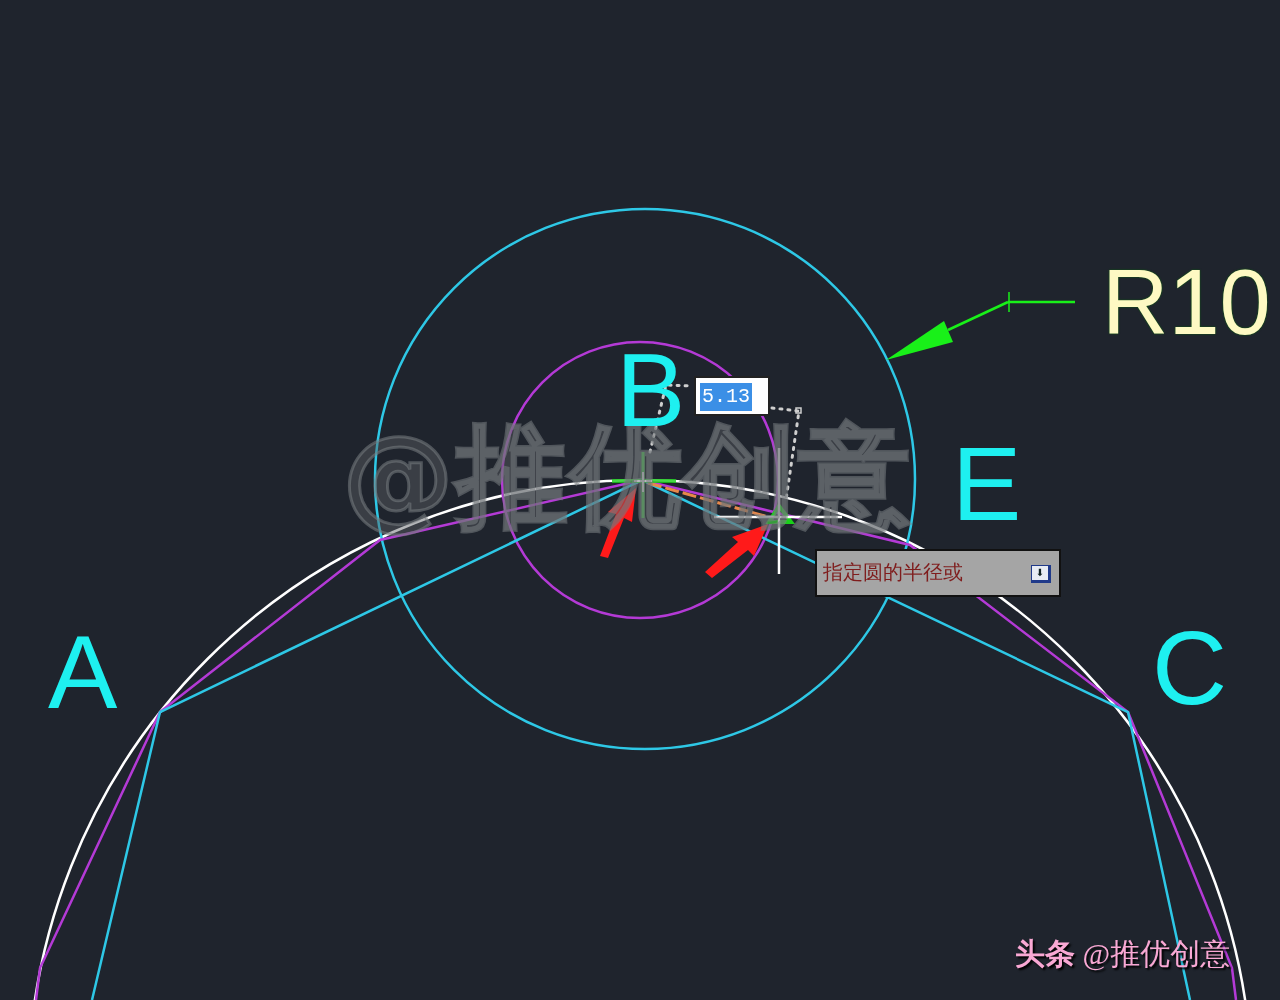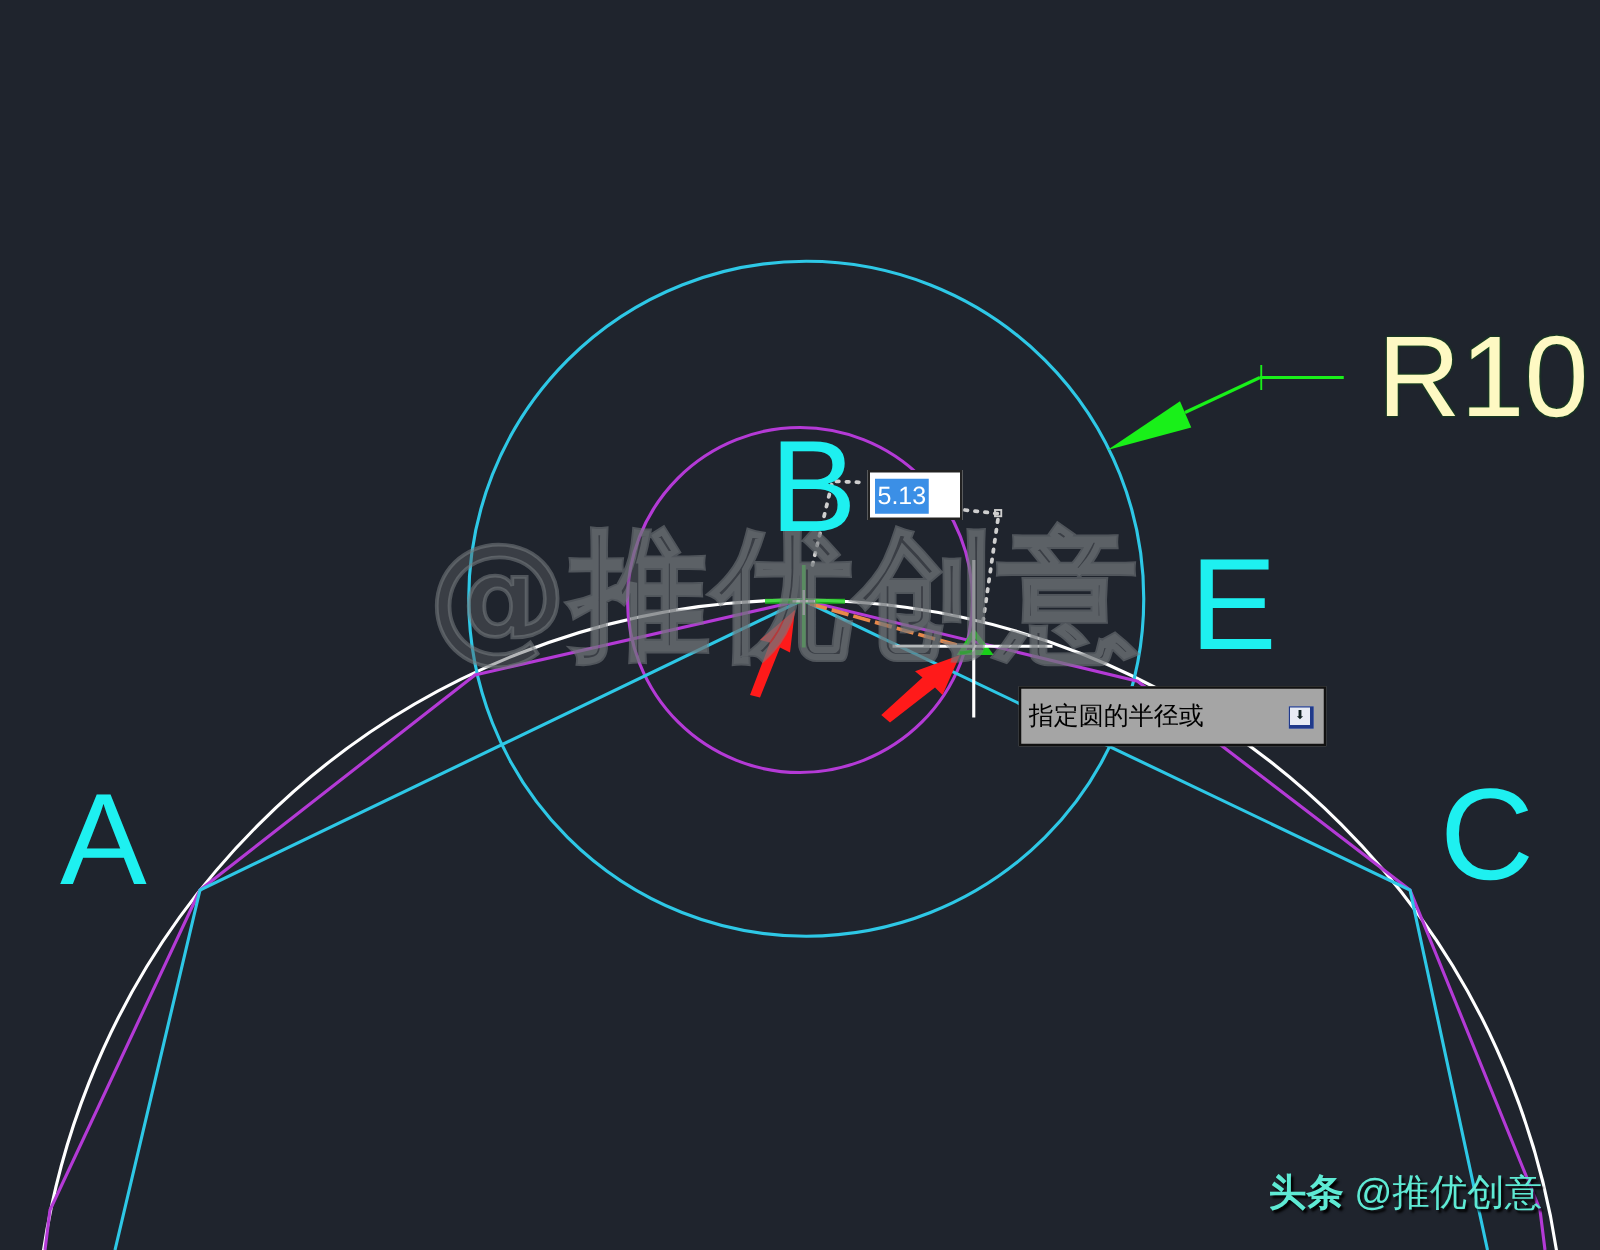--- a/index.html
+++ b/index.html
@@ -6,25 +6,25 @@
   body { width: 1280px; height: 1000px; position: relative; overflow: hidden; font-family: "Liberation Sans", sans-serif; }
   #canvas { position: absolute; left: 0; top: 0; width: 1280px; height: 1000px; }
   .label { position: absolute; font-family: "Liberation Sans", sans-serif; color: #1ef0f0; line-height: 1; }
   .lbl-a { left: 48px; top: 620px; font-size: 104px; }
   .lbl-b { left: 616px; top: 338px; font-size: 104px; }
   .lbl-c { left: 1152px; top: 616px; font-size: 104px; }
   .lbl-e { left: 952px; top: 432px; font-size: 104px; }
   .r10 { position: absolute; left: 1102px; top: 256px; font-size: 92px; color: #fef9c3; font-family: "Liberation Sans", sans-serif; line-height: 1; text-shadow: 0 0 2px #0a6a0a; }
   .watermark { position: absolute; left: 342px; top: 420px; font-size: 112px; font-weight: bold; color: rgba(90,95,100,0.45); font-family: "DejaVu Sans", sans-serif; letter-spacing: 2px; -webkit-text-stroke: 3px rgba(120,125,130,0.55); line-height: 1; }
   .dyn-input { position: absolute; left: 694px; top: 376px; width: 76px; height: 40px; background: #ffffff; border: 2px solid #222; box-sizing: border-box; }
-  .dyn-input .sel { position: absolute; left: 4px; top: 5px; height: 28px; padding: 0 2px; background: #3b8fe6; color: #ffffff; font-family: Liberation Sans, sans-serif; font-size: 20px; line-height: 28px; }
+  .dyn-input .sel { position: absolute; left: 4px; top: 5px; height: 28px; padding: 0 2px; background: #3b8fe6; color: #ffffff; font-family: Liberation Mono, monospace; font-size: 20px; line-height: 28px; }
   .tooltip { position: absolute; left: 815px; top: 549px; width: 246px; height: 48px; background: #a5a5a5; border: 2px solid #111; box-sizing: border-box; }
-  .tooltip .txt { position: absolute; left: 6px; top: 8px; font-family: "DejaVu Sans", sans-serif; font-size: 20px; color: #000000; }
+  .tooltip .txt { position: absolute; left: 6px; top: 8px; font-family: "DejaVu Sans", sans-serif; font-size: 20px; color: #7f1d1d; }
   .tooltip .ico { position: absolute; right: 8px; top: 14px; width: 20px; height: 18px; background: #e8ecf4; border: 1px solid #203a8a; border-bottom-width: 3px; border-right-width: 3px; box-sizing: border-box; font-size: 10px; color: #122; text-align: center; line-height: 14px; }
-  .credit { position: absolute; left: 1015px; top: 934px; font-family: Liberation Sans, sans-serif; font-size: 30px; color: #5eead4; text-shadow: 2px 2px 2px #000; text-align: right; }
+  .credit { position: absolute; left: 1015px; top: 934px; font-family: Liberation Serif, serif; font-size: 30px; color: #f9a8d4; text-shadow: 2px 2px 2px #000; text-align: right; }
   .credit b { font-weight: bold; }
 </style>
 </head>
 <body>
 
 <svg id="canvas" viewBox="0 0 1280 1000" xmlns="http://www.w3.org/2000/svg">
 
   <circle cx="640" cy="1092" r="612" fill="none" stroke="#ffffff" stroke-width="2.5"></circle>
 
   <circle cx="645" cy="479" r="270" fill="none" stroke="#2ec8e6" stroke-width="2.5"></circle>

